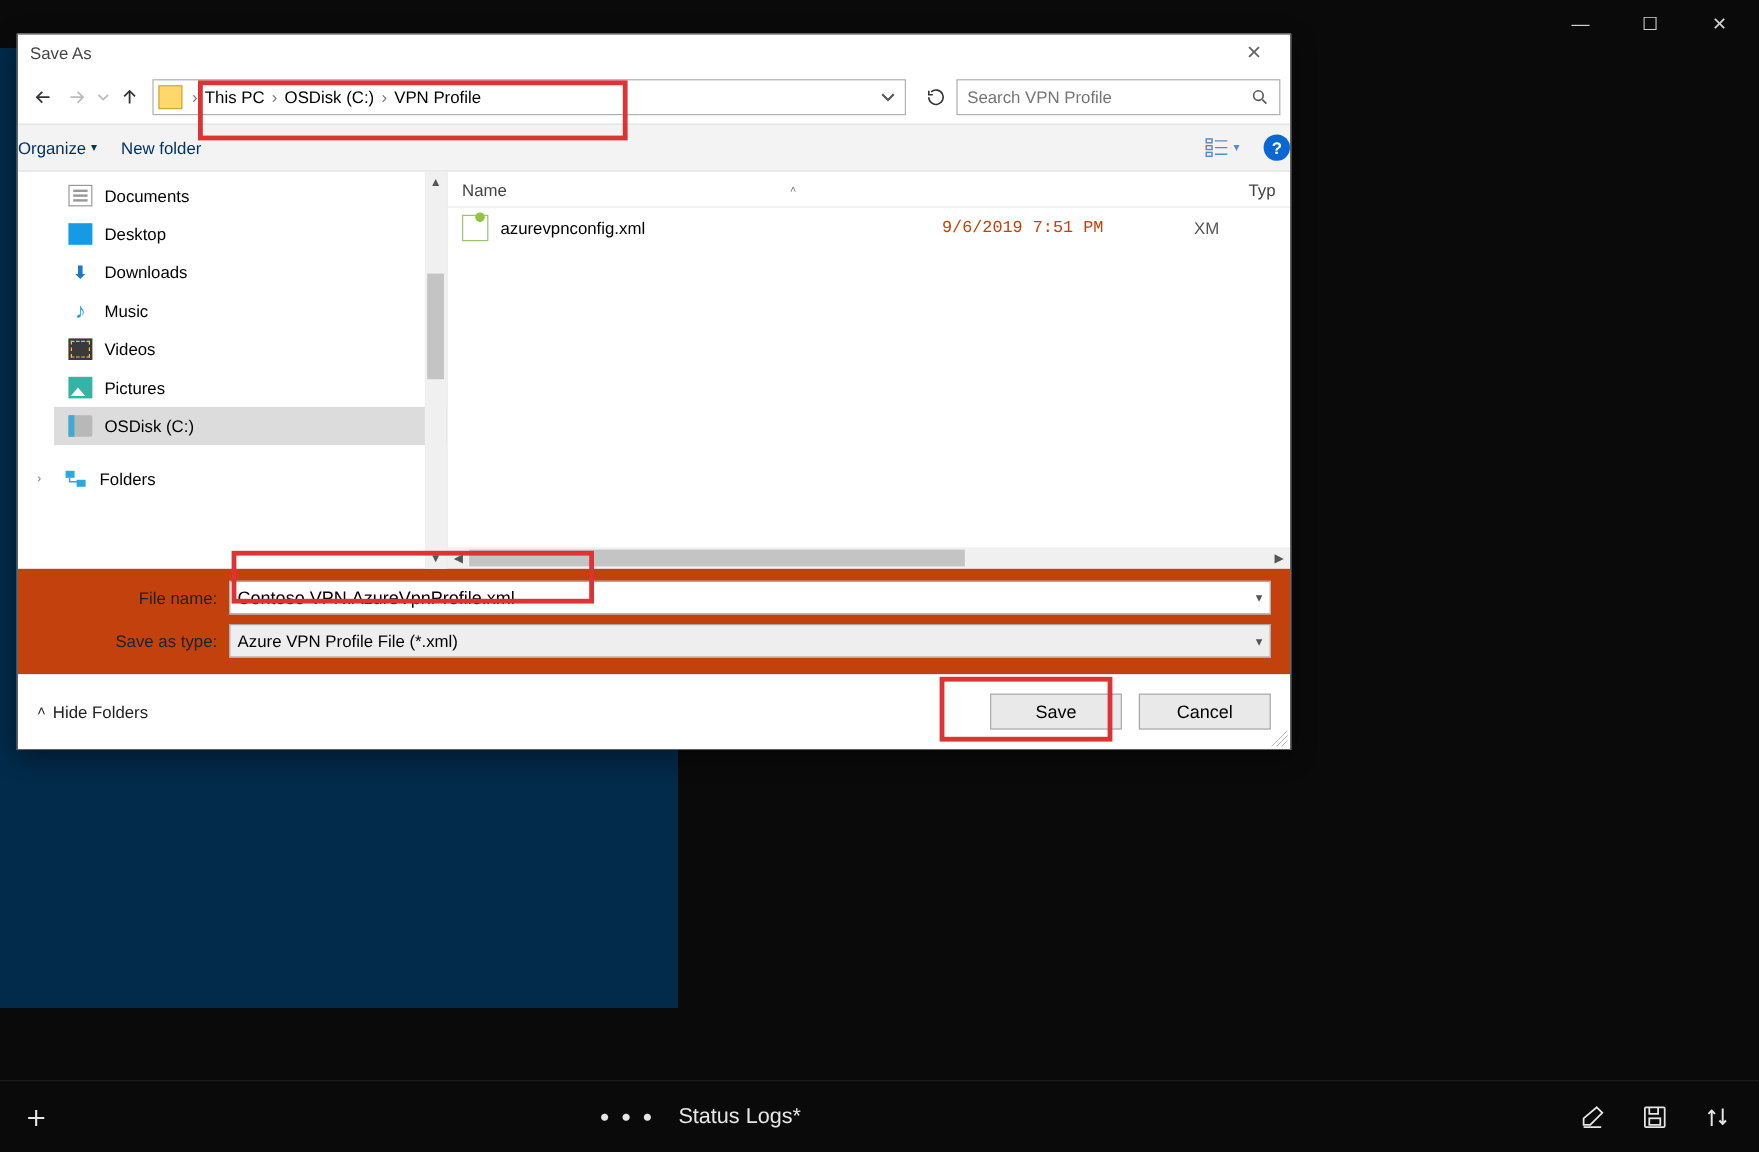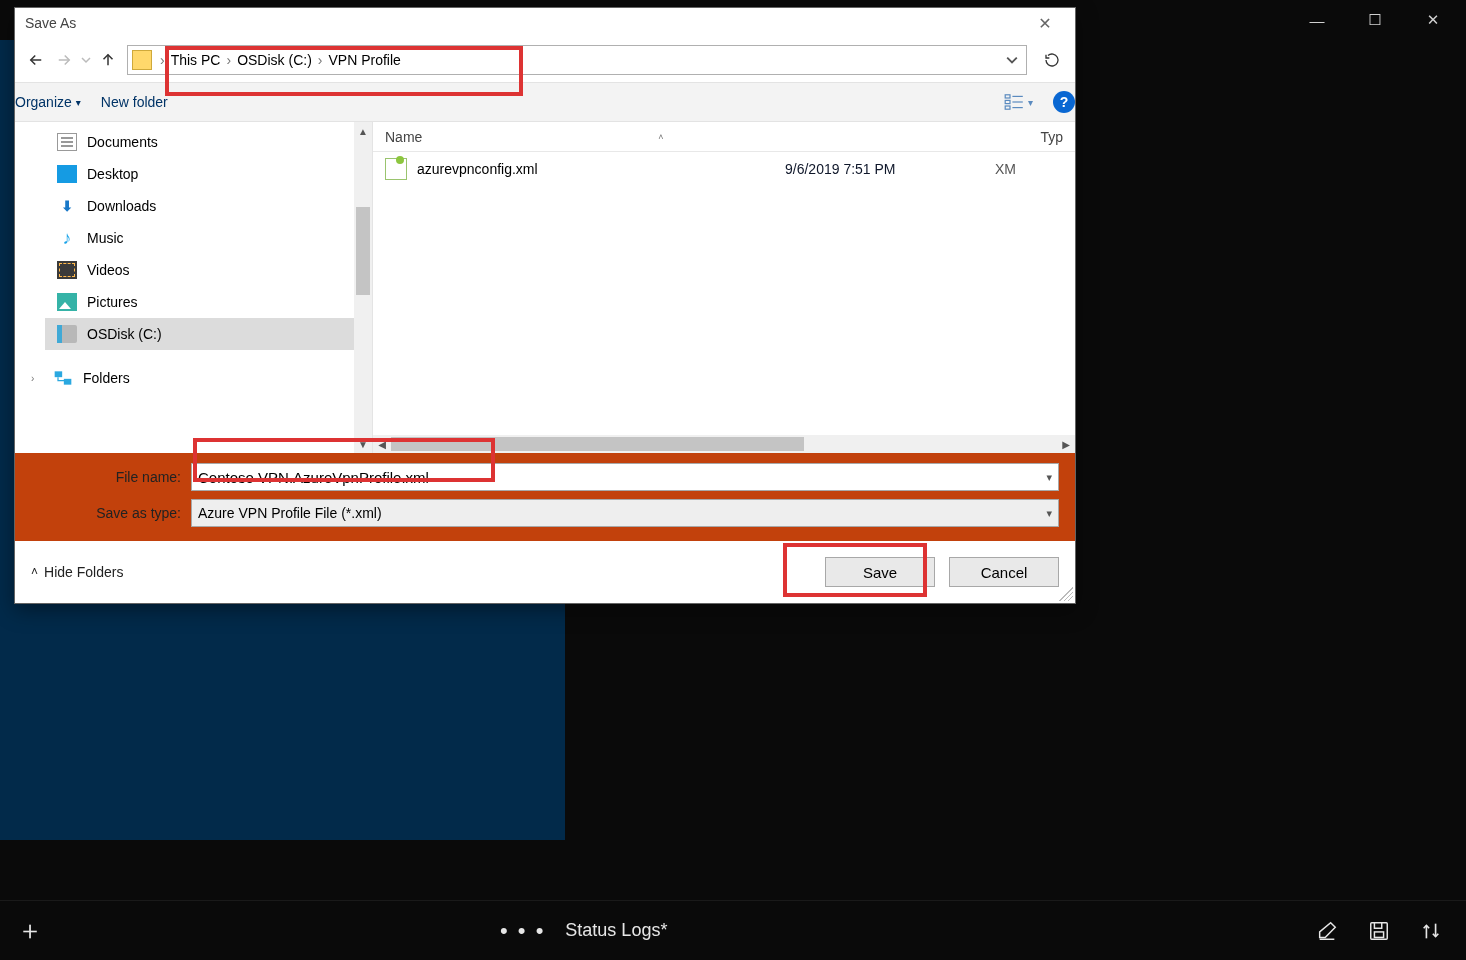--- a/index.html
+++ b/index.html
@@ -47,21 +47,21 @@
     font-size: 18px;
   }
   .dark-bottom-bar .plus { width: 60px; text-align: center; font-size: 26px; cursor: pointer; }
   .dark-bottom-bar .dots { margin-left: 440px; font-size: 22px; letter-spacing: 2px; cursor: pointer; }
   .dark-bottom-bar .status { margin-left: 20px; }
   .dark-bottom-bar .right-icons { margin-left: auto; display:flex; gap:30px; padding-right:24px; }
   .dark-bottom-bar .right-icons .ic { width:22px; height:22px; cursor: pointer; }
 
   .saveas-dialog {
     position: absolute;
-    top: 7px; left: 14px;
+    top: 28px; left: 14px;
     width: 1062px; height: 597px;
     background: #ffffff;
     border: 1px solid #646464;
     box-shadow: 0 6px 20px rgba(0,0,0,0.4);
     display: flex;
     flex-direction: column;
   }
   .dlg-titlebar {
     height: 30px;
     display: flex;
@@ -161,21 +161,21 @@
   .colheaders { height:30px; border-bottom:1px solid #e8e8e8; display:flex; align-items:center; color:#444; font-size:14px;}
   .colheaders .col { padding:0 12px; height:100%; display:flex; align-items:center; cursor:pointer; }
   .col-name{ width:400px; gap:6px;}
   .col-date{ width:210px;}
   .col-type{ flex:1;justify-content:flex-end;}
   .sortind { font-size:9px; color:#777; margin:0 auto;}
   .filelist { flex:1; overflow:hidden; }
   .filerow { height:34px; display:flex; align-items:center; }
   .filerow .fcell { padding:0 12px;}
   .filerow .cname{ width:400px; display:flex; align-items:center; gap:10px;}
-  .filerow .cdate{ width:210px; color:#0f172a;}
+  .filerow .cdate{ width:210px; color:#c2410c;font-family:Liberation Mono, monospace;}
   .filerow .ctype{ flex:1; color:#555;}
   .xmlicon { width:22px; height:22px; background:#fff; border:1px solid #9ac46e; position:relative;}
   .xmlicon::after{content:"";position:absolute;right:2px;top:-3px;width:8px;height:8px;background:#8dc63f;border-radius:50%;}
   .hscroll { height:18px; background:#f0f0f0; display:flex; align-items:center;}
   .hscroll .arrow{width:18px;text-align:center;font-size:10px;color:#555;cursor:pointer;}
   .hscroll .track{flex:1;position:relative;height:100%;}
   .hscroll .thumb{position:absolute;left:0;top:2px;height:14px;width:62%;background:#c4c4c4;}
 
   .dlg-inputs {
     padding: 10px 16px 6px 16px;
@@ -309,20 +309,29 @@
             </svg>
         </span>
       </span>
     </div>
     <div class="refreshbtn">
       <svg width="16" height="16" viewBox="0 0 24 24" fill="none" stroke="#333" stroke-width="2">
           <path d="M3 12a9 9 0 1 0 3-6.7"></path>
           <path d="M3 4v5h5"></path>
         </svg>
     </div>
+    <div class="searchbox">
+      <input type="text" placeholder="Search VPN Profile" style="">
+      <span class="sicon">
+        <svg width="16" height="16" viewBox="0 0 24 24" fill="none" stroke="#555" stroke-width="2">
+            <circle cx="10" cy="10" r="6"></circle>
+            <path d="M20 20l-5-5"></path>
+          </svg>
+      </span>
+    </div>
   </div>
 
   <div class="dlg-toolbar">
     <div class="tbtn">
       <span>Organize</span>
       <span style="font-size:10px;">▾</span>
     </div>
     <div class="tbtn">
       <span>New folder</span>
     </div>

